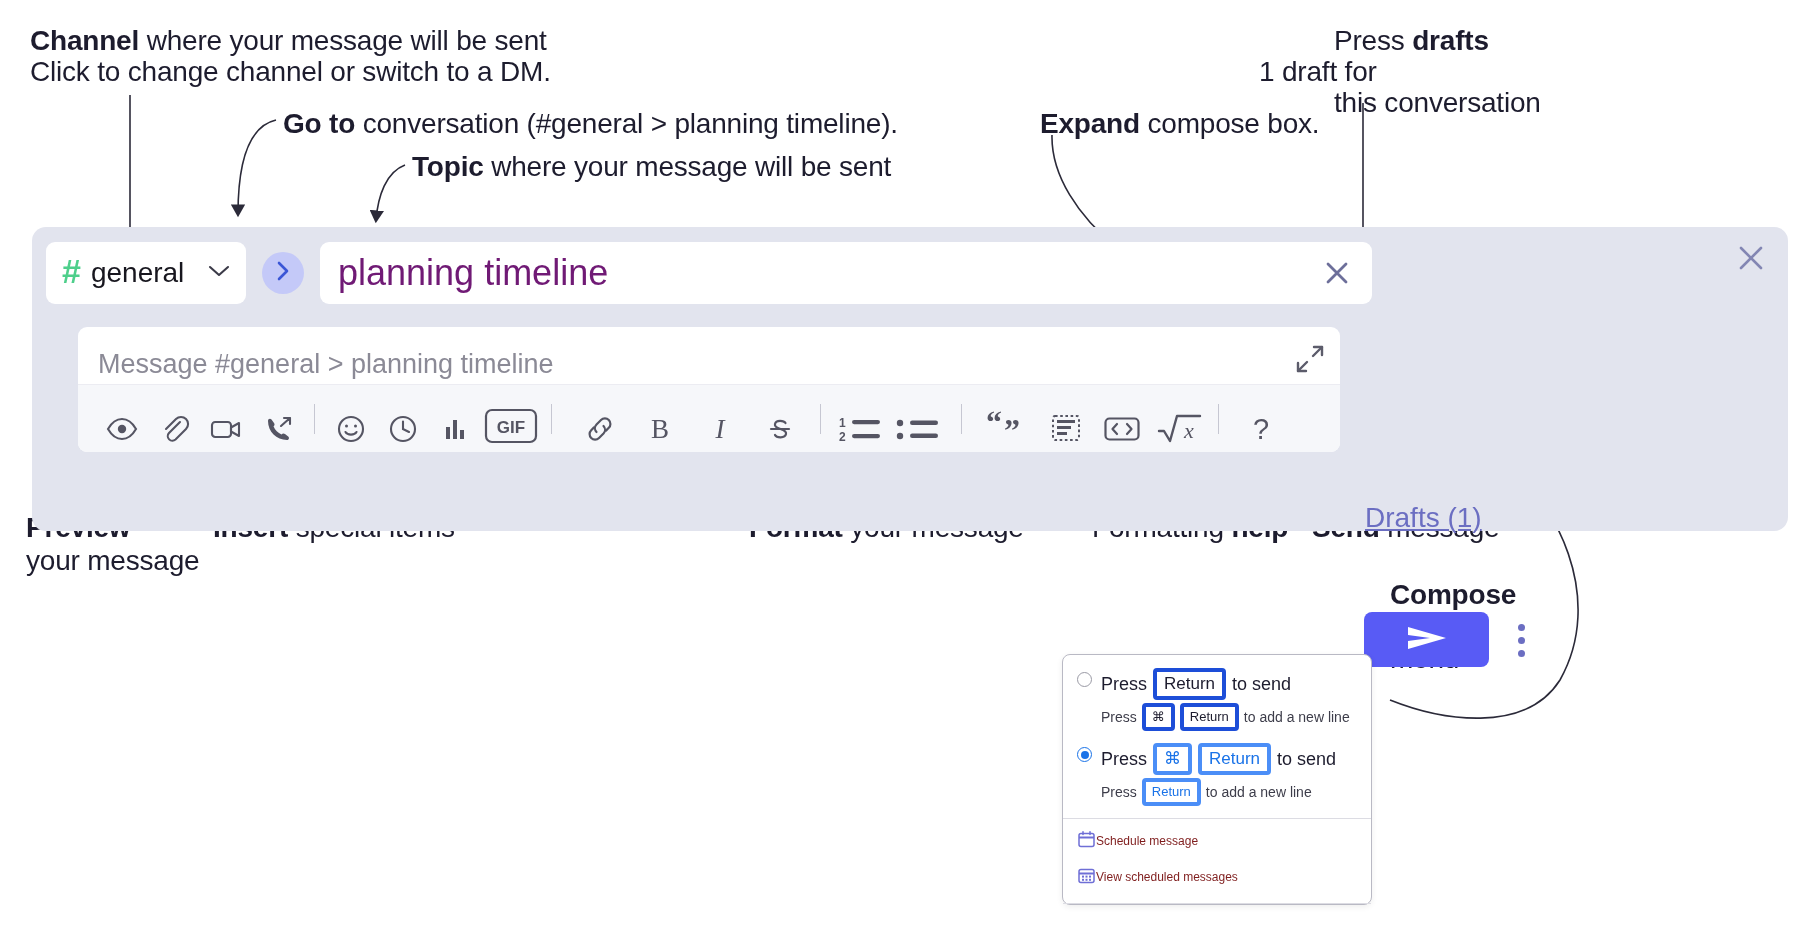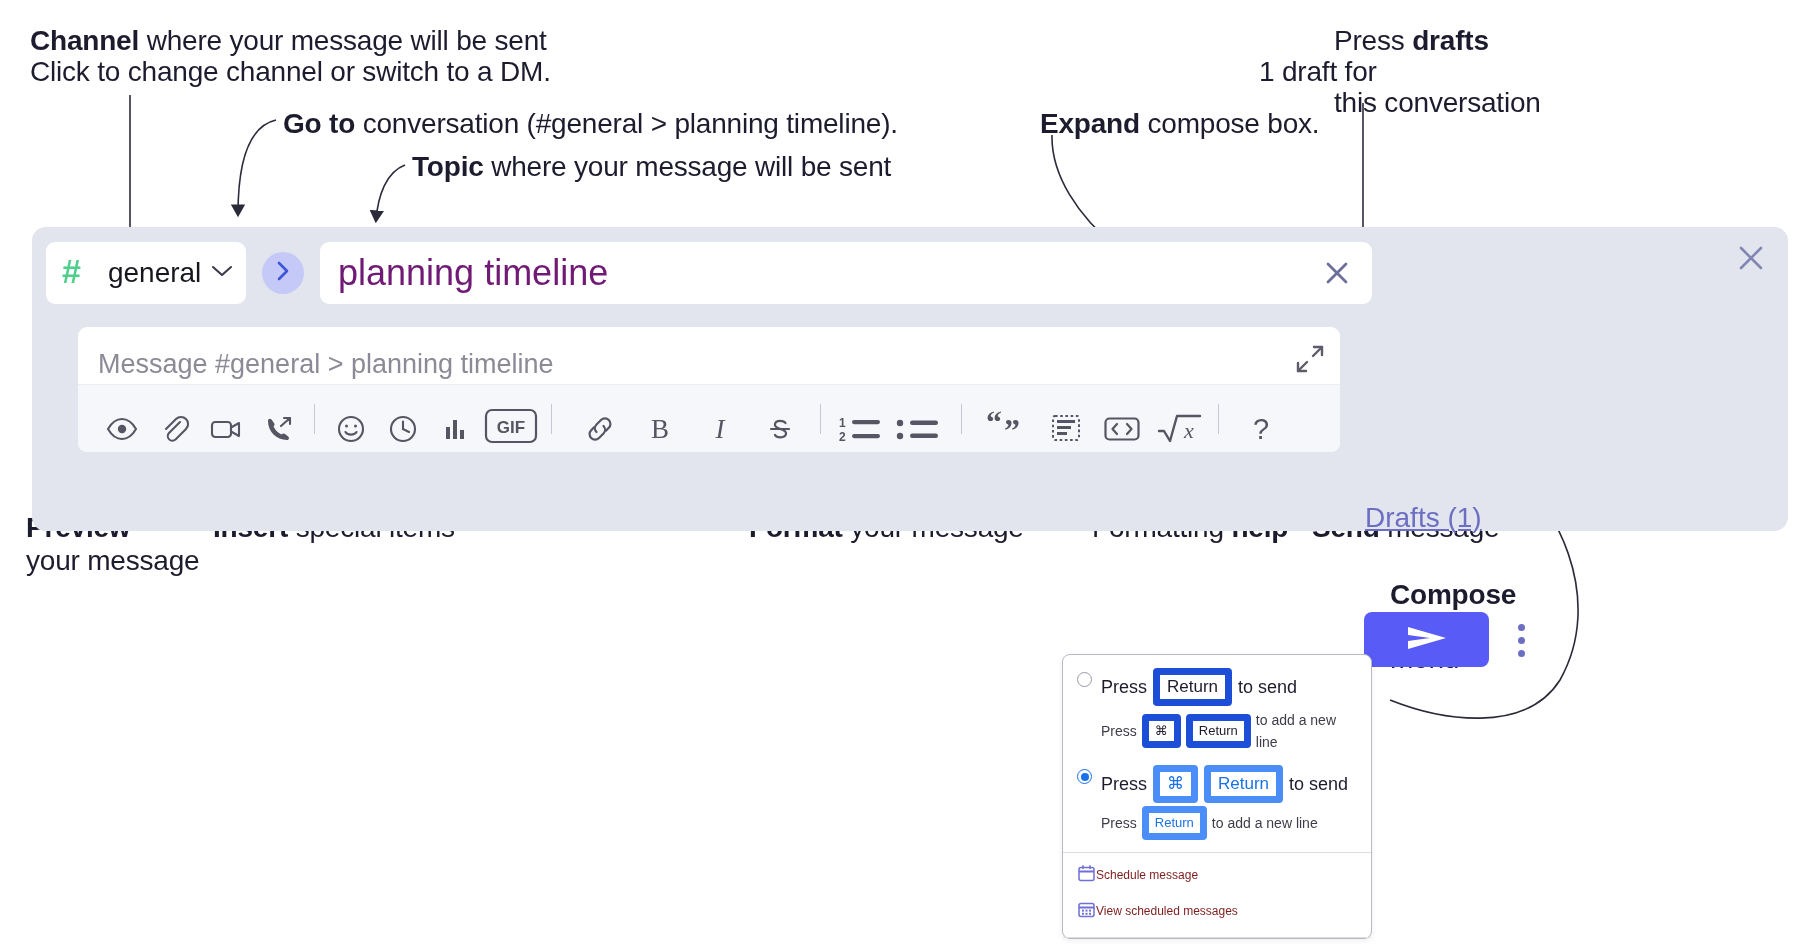--- a/index.html
+++ b/index.html
@@ -38,21 +38,21 @@
   }
 
   
   .top-row{position:absolute;left:14px;top:15px;height:62px;display:flex;align-items:center;}
   .channel-select{
     width:200px;height:62px;background:#ffffff;border-radius:9px;
     display:flex;align-items:center;gap:10px;padding:0 16px;box-sizing:border-box;
     cursor:pointer;
   }
   .hash{font-size:34px;font-weight:700;color:#4ecf8b;line-height:1;position:relative;top:-2px;}
-  .channel-name{font-size:28px;color:#17161e;flex:1;margin-left:17px;}
+  .channel-name{font-size:28px;color:#17161e;flex:1;}
   .goto-btn{
     width:42px;height:42px;border-radius:50%;background:#c4c9f8;
     display:flex;align-items:center;justify-content:center;margin-left:16px;margin-right:16px;
     cursor:pointer;
   }
   .topic-field{
     width:1052px;height:62px;background:#fff;border-radius:9px;
     display:flex;align-items:center;padding:0 18px;box-sizing:border-box;cursor:text;
   }
   .topic-text{font-size:36px;color:#701a75;flex:1;}
@@ -105,21 +105,21 @@
     width:15px;height:15px;border-radius:50%;border:1.6px solid #9a9aa5;box-sizing:border-box;
     margin-top:4px;margin-right:9px;flex:none;background:#fff;cursor:pointer;
   }
   .radio.on{border-color:#1a73e8;background:#fff;position:relative;}
   .radio.on::after{
     content:"";position:absolute;left:2.5px;top:2.5px;width:8px;height:8px;border-radius:50%;background:#1a73e8;
   }
   .opt-main{font-size:18px;color:#1d1c2e;display:flex;align-items:center;gap:6px;flex-wrap:wrap;line-height:24px;}
   .opt-sub{font-size:14px;color:#3d3d4a;display:flex;align-items:center;gap:5px;line-height:22px;margin-left:24px;padding:0 14px 4px 14px;}
   .key{
-    display:inline-block;border:7px solid #1d4ed8;border-radius:4px;
+    display:inline-block;border:4px solid #1d4ed8;border-radius:4px;
     padding:1px 7px;font-size:17px;color:#1d1c2e;background:#fff;line-height:22px;
   }
   .key.sm{font-size:13px;padding:1px 6px;line-height:18px;}
   .key.blue{border-color:#4b8ef7;color:#1a73e8;}
   .menu-div{height:1px;background:#dcdce3;margin:8px 0 0 0;}
   .menu-item{
     display:flex;align-items:center;padding:7px 14px;font-size:12px;color:#7f1d1d;cursor:pointer;
   }
   .menu-item svg{flex:none;}
 </style>

